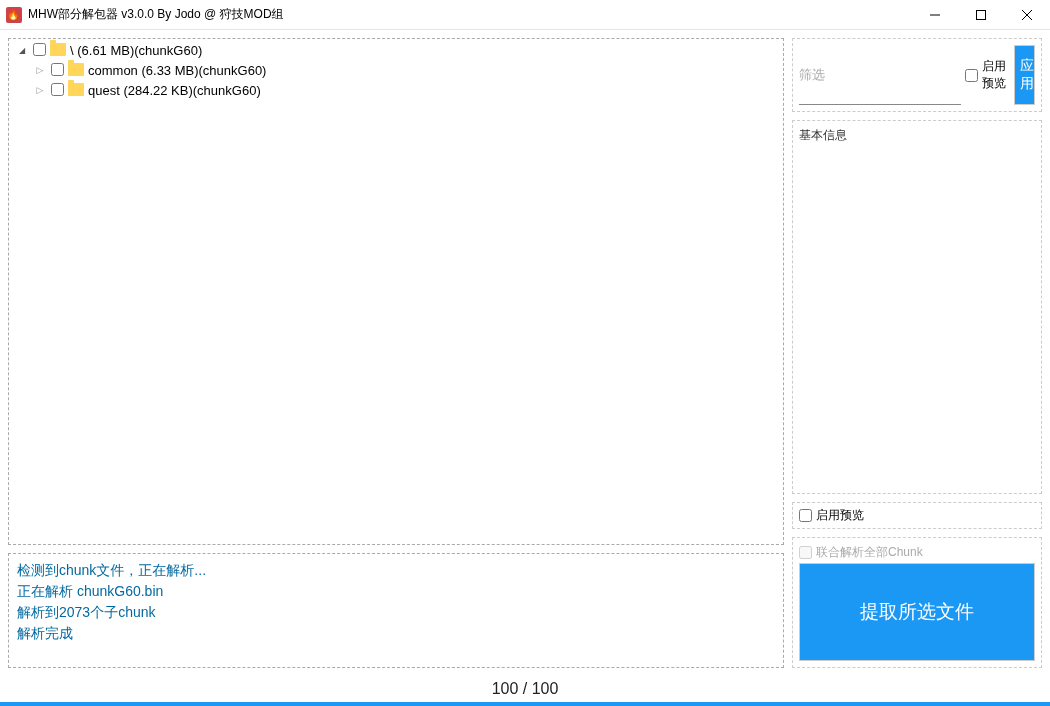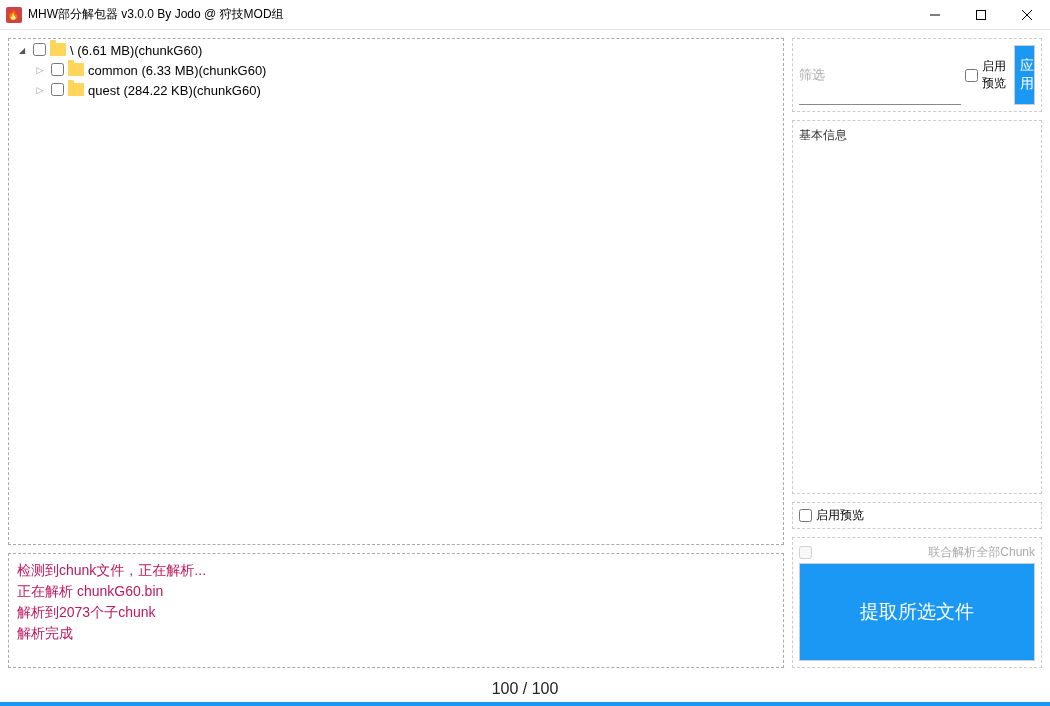--- a/index.html
+++ b/index.html
@@ -13,21 +13,21 @@
     .win-btn { width: 46px; height: 100%; display: flex; align-items: center; justify-content: center; cursor: pointer; }
     .win-btn svg { width: 10px; height: 10px; }
 
     
     .content { flex: 1; display: flex; padding: 8px; gap: 8px; min-height: 0; }
     .left-col { flex: 1; display: flex; flex-direction: column; gap: 8px; min-width: 0; }
     .right-col { width: 250px; display: flex; flex-direction: column; gap: 8px; }
 
     
     .tree-panel { flex: 1; border: 1px dashed #aaa; padding: 4px 2px; overflow: auto; background: #fff; }
-    .log-panel { height: 115px; border: 1px dashed #aaa; padding: 6px 8px; font-size: 14px; color: #be185d; line-height: 1.5; overflow: auto; }
+    .log-panel { height: 115px; border: 1px dashed #aaa; padding: 6px 8px; font-size: 14px; color: #0369a1; line-height: 1.5; overflow: auto; }
 
     
     .tree { font-size: 13px; color: #000; }
     .tree-node { display: flex; align-items: flex-start; height: 20px; padding-left: 4px; }
     .tree-node.depth-1 { padding-left: 22px; }
     .expander { width: 14px; height: 14px; display: inline-flex; align-items: center; justify-content: center; cursor: pointer; color: #666; font-size: 9px; }
     .expander.collapsed::before { content: "▷"; color: #999; }
     .expander.expanded::before { content: "◢"; color: #555; font-size: 8px; }
     .chk { width: 13px; height: 13px; margin: 0 4px; }
     .folder-icon { width: 16px; height: 13px; margin-right: 4px; display: inline-block; background: #ffd55a; border-radius: 1px; position: relative; }
@@ -38,21 +38,21 @@
     .filter-group { border: 1px dashed #ccc; padding: 6px; display: flex; flex-direction: row; gap: 4px; }
     .filter-input { width: 100%; border: none; border-bottom: 1px solid #888; padding: 2px 0; font-size: 13px; outline: none; background: transparent; }
     .filter-input::placeholder { color: #aaa; }
     .check-row { display: flex; align-items: center; gap: 4px; font-size: 12px; }
     .check-row input { width: 13px; height: 13px; }
     .apply-btn { background: #1b98f4; color: #fff; border: 1px solid #ccc; height: 60px; font-size: 14px; cursor: pointer; text-align: right; }
 
     .info-group { border: 1px dashed #ccc; padding: 6px; flex: 1; font-size: 12px; color: #333; }
     .preview-group { border: 1px dashed #ccc; padding: 4px 6px; }
     .extract-group { border: 1px dashed #ccc; padding: 6px; display: flex; flex-direction: column; gap: 0; }
-    .extract-group .union-row { font-size: 12px; color: #aaa; display: flex; align-items: center; gap: 20px; margin-bottom: 2px; justify-content: space-between; }
+    .extract-group .union-row { font-size: 12px; color: #aaa; display: flex; align-items: center; gap: 4px; margin-bottom: 2px; }
     .extract-btn { background: #1b98f4; color: #fff; border: 1px solid #ccc; height: 98px; font-size: 19px; cursor: pointer; }
 
     
     .footer { height: 26px; display: flex; align-items: center; justify-content: center; font-size: 16px; color: #222; }
     .progress-underline { height: 4px; background: #1b98f4; }
   </style>
 </head>
 <body>
 
 <div class="titlebar">

